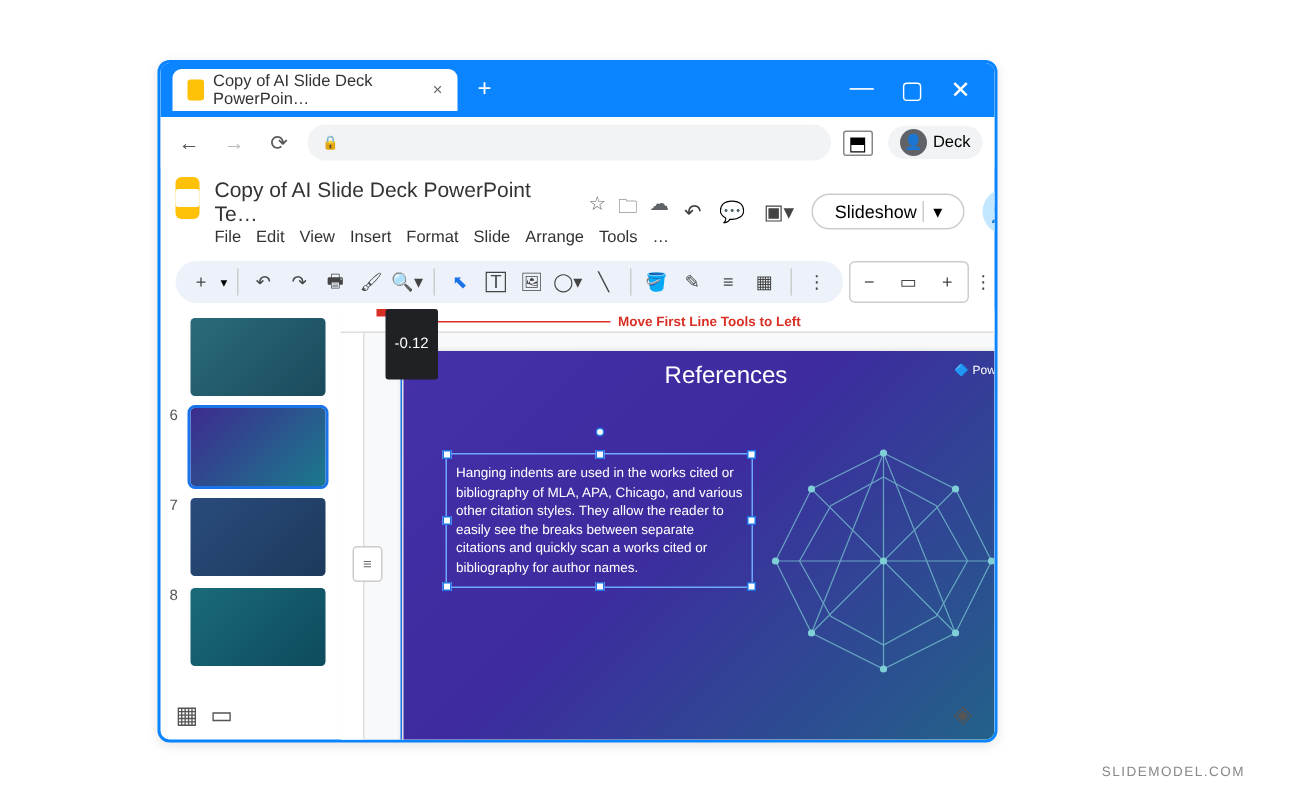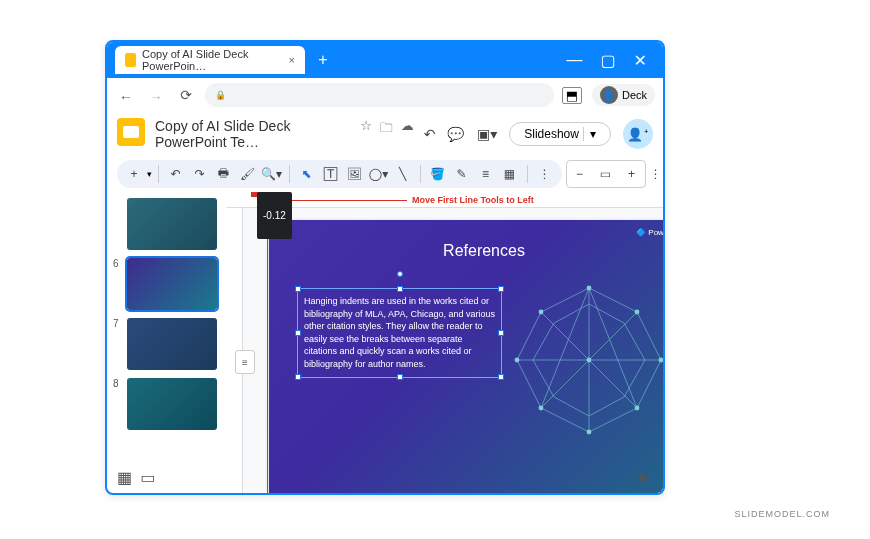--- a/index.html
+++ b/index.html
@@ -15,21 +15,21 @@
 .navbtn{width:22px;color:#555;text-align:center;font-size:14px}
 .addr{flex:1;height:24px;background:#f1f3f4;border-radius:12px;display:flex;align-items:center;padding:0 10px;font-size:10px;color:#555;gap:6px}
 .lock{font-size:9px}
 .addr-right{display:flex;gap:10px;align-items:center}
 .guest{display:flex;align-items:center;gap:4px;background:#f1f3f4;border-radius:12px;padding:2px 8px;font-size:11px}
 .avatar{width:18px;height:18px;background:#5f6368;border-radius:50%;display:flex;align-items:center;justify-content:center;color:#fff;font-size:10px}
 .docheader{display:flex;padding:6px 10px;gap:10px}
 .slides-logo{width:28px;height:28px;background:#ffc107;border-radius:4px;display:flex;align-items:center;justify-content:center}
 .slides-logo::after{content:"";width:16px;height:12px;background:#fff;border-radius:2px}
 .doctitle-area{flex:1}
-.doctitle-row{display:flex;align-items:flex-start;gap:8px;font-size:14px;color:#333}
+.doctitle-row{display:flex;align-items:flex-end;gap:8px;font-size:14px;color:#333}
 .title-icons{display:flex;gap:8px;color:#5f6368;font-size:13px}
 .menubar{display:flex;gap:10px;font-size:11px;color:#333;margin-top:2px}
 .header-right{display:flex;align-items:center;gap:12px}
 .hicon{color:#444;font-size:14px}
 .camicon{display:flex;align-items:center;gap:2px}
 .slideshow-btn{border:1px solid #ccc;border-radius:16px;padding:4px 14px;font-size:12px;display:flex;align-items:flex-start;gap:4px}
 .share-btn{width:30px;height:30px;background:#c3e7ff;border-radius:15px;display:flex;align-items:center;justify-content:center;font-size:13px}
 .toolbar{height:36px;display:flex;align-items:center;padding:0 10px;gap:4px}
 .toolpill{background:#edf2fa;border-radius:18px;padding:4px 6px;display:flex;align-items:center;gap:2px;height:28px}
 .tbtn{width:22px;height:22px;display:flex;align-items:center;justify-content:center;color:#444;font-size:12px}
@@ -45,21 +45,21 @@
 .canvas-area{flex:1;position:relative;background:#f8f9fa;overflow:hidden}
 .ruler-h{height:16px;background:#fff;border-bottom:1px solid #ddd;position:relative}
 .ruler-v{position:absolute;left:0;top:16px;bottom:0;width:16px;background:#fff;border-right:1px solid #ddd}
 .indent-tip{position:absolute;left:30px;top:0;background:#202124;color:#fff;font-size:10px;padding:18px 6px;border-radius:2px;z-index:10}
 .indent-marker{position:absolute;left:24px;top:-3px;width:12px;height:8px;background:#d93025;z-index:9}
 .arrow-line{position:absolute;left:60px;top:8px;width:120px;height:1px;background:#d93025}
 .arrow-line::before{content:"";position:absolute;left:-6px;top:-3px;border:4px solid transparent;border-right-color:#d93025}
 .arrow-lbl{font-size:9px;color:#d93025;font-weight:bold;position:absolute;left:185px;top:3px}
 .guide-v{position:absolute;left:40px;top:16px;bottom:0;width:1px;background:#1a73e8;z-index:5}
 .slide{position:absolute;left:42px;top:28px;width:430px;height:290px;background:linear-gradient(135deg,#4530a8 0%,#3d2b9f 40%,#1e6b85 100%);border-radius:2px;box-shadow:0 1px 4px rgba(0,0,0,.2)}
-.slide-title{text-align:center;color:#fff;font-size:16px;margin-top:22px}
+.slide-title{text-align:center;color:#fff;font-size:16px;margin-top:8px}
 .logo-badge{position:absolute;right:12px;top:8px;color:#fff;font-size:8px}
 .textbox{position:absolute;left:28px;top:68px;width:205px;border:1px solid #6fa8ff;padding:6px}
 .textbox-content{color:#fff;font-size:9px;line-height:1.4}
 .handle{position:absolute;width:6px;height:6px;background:#fff;border:1px solid #1a73e8}
 .h-tl{left:-3px;top:-3px}.h-tr{right:-3px;top:-3px}.h-bl{left:-3px;bottom:-3px}.h-br{right:-3px;bottom:-3px}
 .h-tm{left:50%;top:-3px;margin-left:-3px}.h-bm{left:50%;bottom:-3px;margin-left:-3px}
 .h-lm{left:-3px;top:50%;margin-top:-3px}.h-rm{right:-3px;top:50%;margin-top:-3px}
 .rot{position:absolute;left:50%;top:-18px;width:6px;height:6px;background:#fff;border:1px solid #1a73e8;border-radius:50%;margin-left:-3px}
 .sphere{position:absolute;right:30px;top:60px;width:160px;height:160px}
 .speaker-handle{position:absolute;left:8px;top:158px;width:20px;height:24px;background:#fff;border:1px solid #ccc;border-radius:3px;display:flex;align-items:center;justify-content:center;z-index:20;font-size:10px;color:#666}
@@ -105,20 +105,31 @@
   <div class="docheader">
     <div class="slides-logo"></div>
     <div class="doctitle-area">
       <div class="doctitle-row">
         <span>Copy of AI Slide Deck PowerPoint Te…</span>
         <div class="title-icons">
           <span>☆</span>
           <span>🗀</span>
           <span>☁</span>
         </div>
+      </div>
+      <div class="menubar">
+        <span>File</span>
+        <span>Edit</span>
+        <span>View</span>
+        <span>Insert</span>
+        <span>Format</span>
+        <span>Slide</span>
+        <span>Arrange</span>
+        <span>Tools</span>
+        <span>…</span>
       </div>
     </div>
     <div class="header-right">
       <span class="hicon">↶</span>
       <span class="hicon">💬</span>
       <span class="hicon camicon">▣▾</span>
       <div class="slideshow-btn">
         <span>Slideshow</span>
         <span style="border-left:1px solid #ccc;padding-left:6px">▾</span>
       </div>

